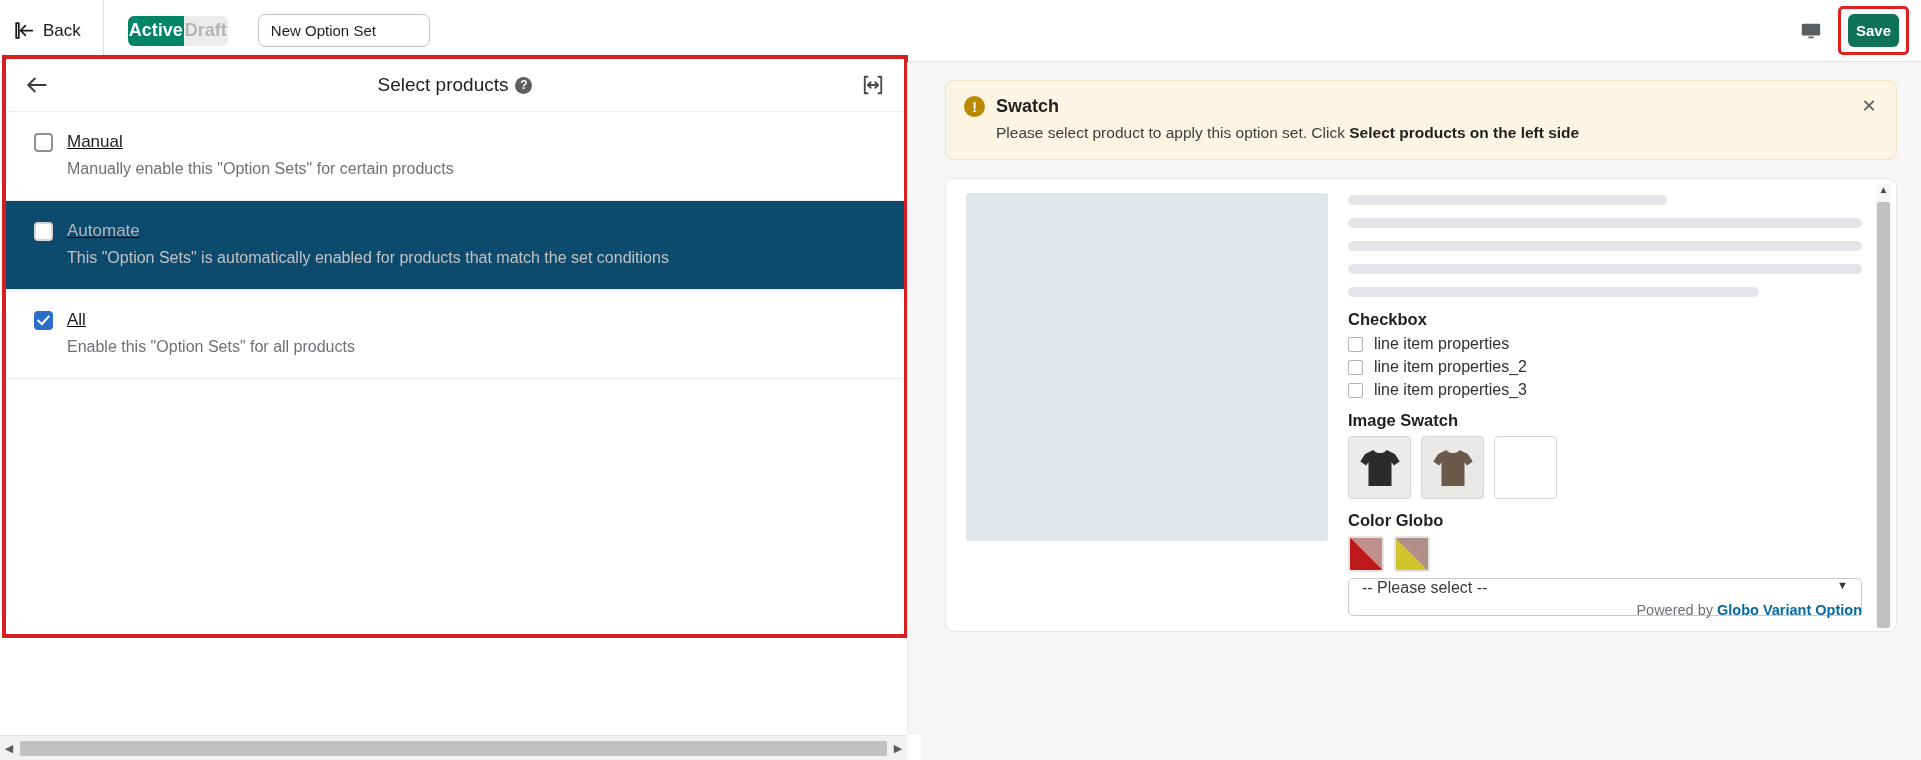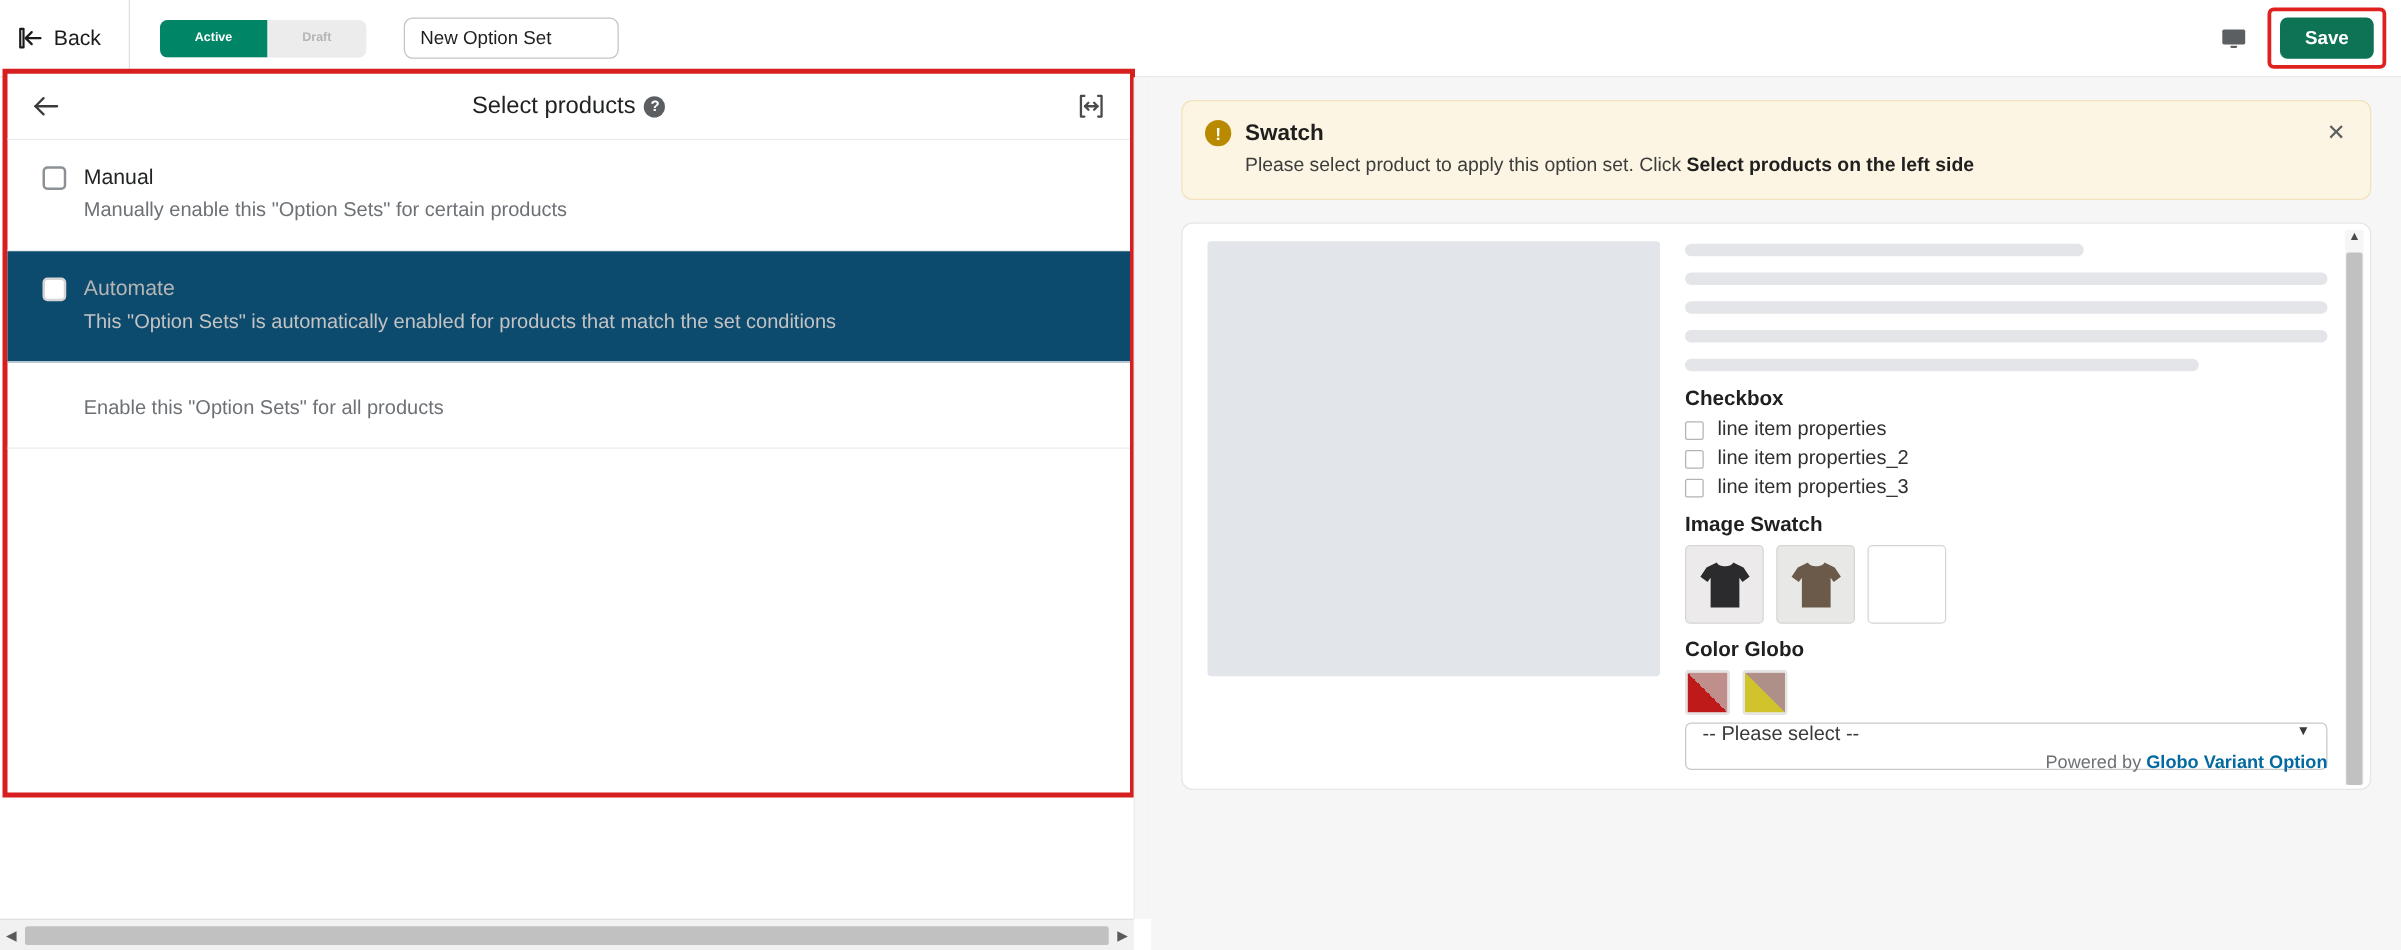--- a/index.html
+++ b/index.html
@@ -26,22 +26,22 @@
   #back-btn .lbl { font-size: 17px; }
   .back-glyph { width: 21px; height: 21px; display:block; }
 
   #status-toggle {
     display: flex; margin-left: 24px;
     border-radius: 6px; overflow: hidden;
     background: #ececec; height: 30px;
   }
   #status-toggle .seg {
     display: flex; align-items: center; justify-content: center;
-    font-size: 10px; font-weight: 600; cursor: pointer;
-    padding: 0 28px; height: 30px;
+    font-size: 18px; font-weight: 600; cursor: pointer;
+    padding: 0 1px; height: 30px;
   }
   #status-toggle .seg.active { background: #008567; color: #fff; }
   #status-toggle .seg.inactive { background: #ececec; color: #b5b5b5; }
 
   #name-field {
     margin-left: 30px;
     width: 172px; height: 33px;
     border: 1px solid #c4c4c4; border-radius: 7px;
     background: #fff; color: #1f1f1f; font-size: 15px;
     padding: 0 12px;
@@ -57,21 +57,21 @@
     cursor: pointer; color: #5c5f62;
   }
   #save-wrap {
     border: 3px solid #e01f1f; border-radius: 5px;
     padding: 5px 7px; display: flex;
   }
   #save-btn {
     background: #0e7355; color: #ffffff;
     border: none; border-radius: 6px;
     font-size: 15px; font-weight: 700;
-    padding: 8px 20px; cursor: pointer;
+    padding: 8px 8px; cursor: pointer;
     font-family: "Liberation Sans", sans-serif;
   }
 
   
   #left-panel {
     position: absolute; left: 2px; top: 55px;
     width: 906px; height: 583px;
     border: 4px solid #d81f1f;
     background: #ffffff;
   }
@@ -99,21 +99,21 @@
     position: absolute; right: 20px; top: 50%; transform: translateY(-50%);
     width: 22px; height: 22px; cursor: pointer; color: #4a4a4a;
   }
 
   .opt-row {
     padding: 20px 28px 22px 28px;
     border-bottom: 1px solid #ededed;
     cursor: pointer;
   }
   .opt-row.disabled { background: #0c4a6e; cursor: default; }
-  .opt-line { display: flex; align-items: center; gap: 14px; }
+  .opt-line { display: flex; align-items: center; gap: 14px; text-decoration: underline; }
   .cbx {
     width: 19px; height: 19px; flex: none;
     border: 2px solid #8c9196; border-radius: 4px; background: #fff;
   }
   .cbx.checked {
     background: #2c6ecb; border-color: #2c6ecb;
     display: flex; align-items: center; justify-content: center;
   }
   .cbx.checked::after {
     content: ""; width: 5px; height: 10px;
@@ -292,20 +292,24 @@
 
   <div class="opt-row disabled">
     <div class="opt-line">
       <span class="cbx dim"></span>
       <span class="opt-title dim">Automate</span>
     </div>
     <div class="opt-desc dim">This "Option Sets" is automatically enabled for products that match the set conditions</div>
   </div>
 
   <div class="opt-row">
+    <div class="opt-line">
+      <span class="cbx checked"></span>
+      <span class="opt-title">All</span>
+    </div>
     <div class="opt-desc">Enable this "Option Sets" for all products</div>
   </div>
 </div>
 
 <div id="left-vscroll-strip"></div>
 
 <div id="left-hscroll">
   <span class="arrow">◀</span>
   <span class="thumb"></span>
   <span class="arrow">▶</span>

